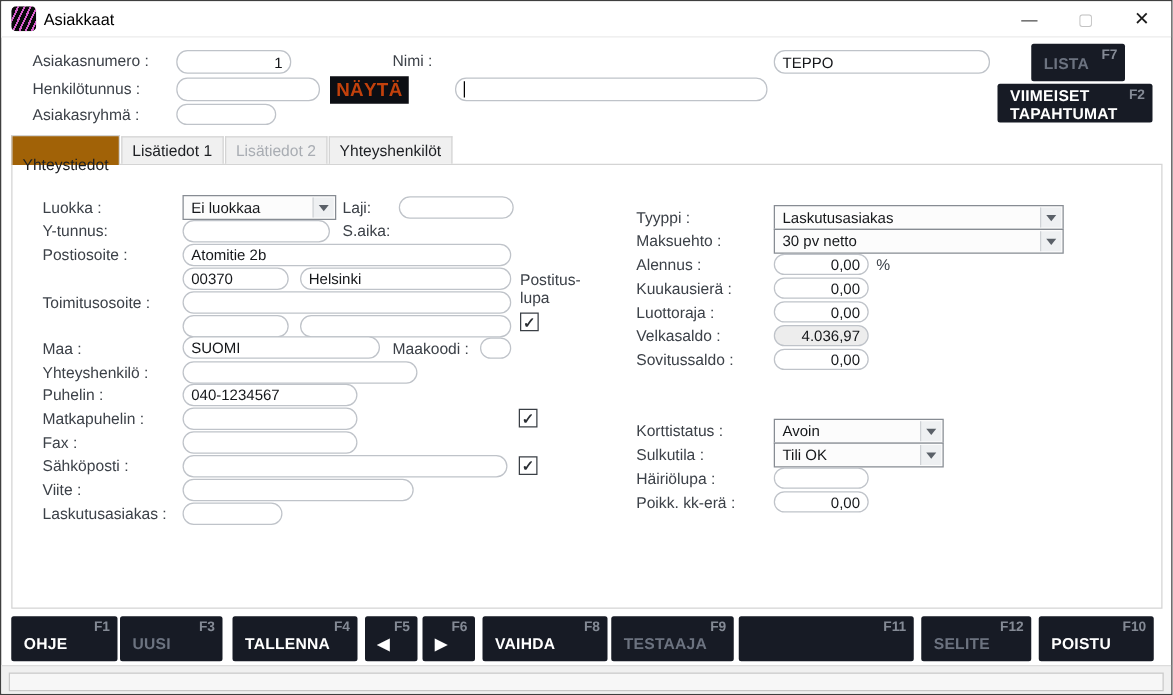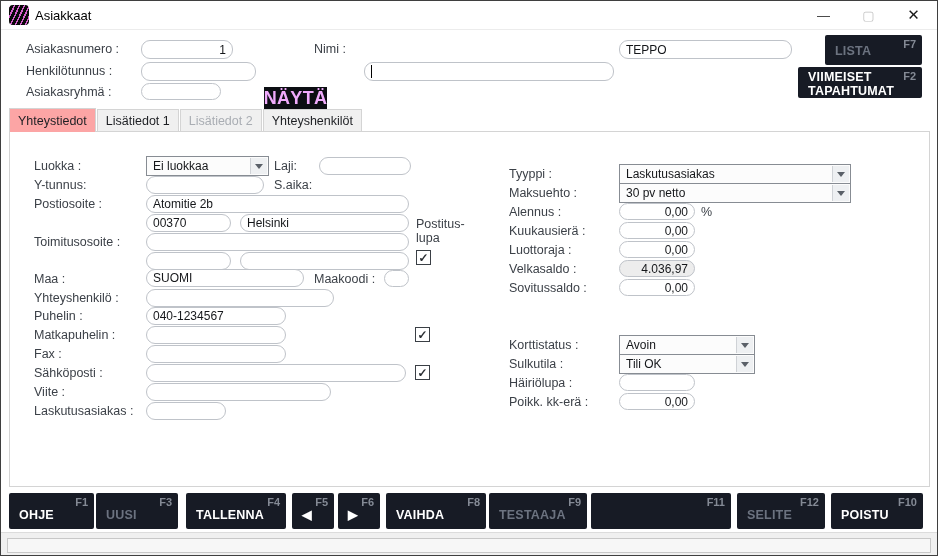--- a/index.html
+++ b/index.html
@@ -25,31 +25,31 @@
   .inp .v { white-space:nowrap; }
   .caret { width:1px; height:13px; background:#000; display:inline-block; }
   .combo { position:absolute; height:20px; border:1px solid #878c93; background:#fcfcfc; display:flex; align-items:center; padding:0 20px 0 6px; font-size:12px; color:#15171a; }
   .combo .chev { position:absolute; right:1px; top:1px; bottom:1px; width:17px; background:#eef0f2; border-left:1px solid #cfd2d6; display:flex; align-items:center; justify-content:center; }
   .tri { width:0; height:0; border-left:4px solid transparent; border-right:4px solid transparent; border-top:5px solid #5a6068; }
   .chk { position:absolute; width:15px; height:15px; border:1px solid #3a3f45; background:#fff; display:flex; align-items:center; justify-content:center; font-size:12px; font-weight:bold; color:#2a2e33; line-height:1; }
 
   
   .tabs { position:absolute; left:8px; top:107px; height:24px; display:flex; align-items:flex-end; z-index:3; }
   .tab { height:22px; padding:4px 8px 0; background:#f0f0f0; border:1px solid #d4d4d4; border-bottom:none; font-size:12.5px; color:#1d1f23; margin-right:1px; margin-bottom:1px; white-space:nowrap; }
-  .tab.active { height:24px; background:#fca5a5; margin-bottom:0; padding-top:5px; }
+  .tab.active { height:24px; background:#a16207; margin-bottom:0; padding-top:16px; }
   .tab.disabled { color:#a9adb3; }
   .tabpage { position:absolute; left:8px; top:130px; width:921px; height:356px; border:1px solid #d4d4d4; background:#fff; }
 
   
   .darkbtn { position:absolute; background:#171b25; border-radius:2px; color:#fff; cursor:default; }
   .darkbtn .dlabel { position:absolute; left:10px; bottom:7px; font-weight:bold; font-size:12.5px; letter-spacing:.2px; white-space:nowrap; }
   .darkbtn .dlabel.two { bottom:auto; top:3px; line-height:14px; white-space:normal; }
   .darkbtn .fkey { position:absolute; top:3px; right:6px; font-size:11px; font-weight:bold; color:#848a95; }
   .darkbtn.dis .dlabel { color:#6c7380; }
-  .nayta { position:absolute; left:263px; top:60px; width:63px; height:22px; background:#0c0e13; color:#f0abfc; font-weight:bold; font-size:18px; display:flex; align-items:center; justify-content:center; letter-spacing:.3px;margin-top:26px; }
+  .nayta { position:absolute; left:263px; top:60px; width:63px; height:22px; background:#0c0e13; color:#c2410c; font-weight:bold; font-size:15px; display:flex; align-items:center; justify-content:center; letter-spacing:.3px; }
 
   
   .statusbar { position:absolute; left:0; right:0; top:531px; height:25px; background:#f0f0f0; border-top:1px solid #dcdcdc; }
   .status-inner { position:absolute; left:6px; right:6px; top:5px; height:15px; border:1px solid #c8c8c8; background:#f7f7f7; }
 </style>
 </head>
 <body>
 
 <div class="window">
 
@@ -87,21 +87,21 @@
   <div class="inp" style="left:363px;top:61px;width:250px">
       <span class="caret"></span>
       <span class="v"></span>
     </div>
 
   <span class="lbl" style="left:25px;top:84px">Asiakasryhmä :</span>
   <div class="inp" style="left:140px;top:82px;width:80px;height:17px">
       <span class="v"></span>
     </div>
 
-  <div class="darkbtn dis" style="left:824px;top:34px;width:97px;height:30px">
+  <div class="darkbtn dis" style="left:824px;top:34px;width:75px;height:30px">
     <span class="dlabel">LISTA</span>
     <span class="fkey">F7</span>
   </div>
   <div class="darkbtn" style="left:797px;top:66px;width:124px;height:31px">
     <span class="dlabel two" style="width:104px">VIIMEISET TAPAHTUMAT</span>
     <span class="fkey">F2</span>
   </div>
 
   <div class="tabpage"></div>
 

